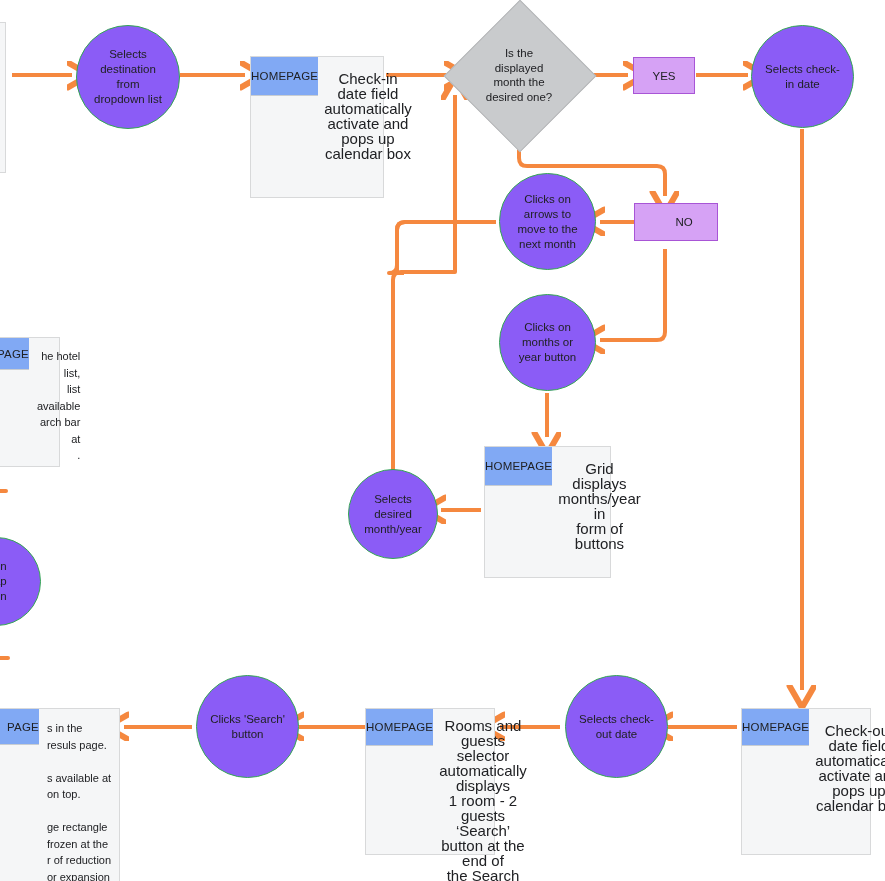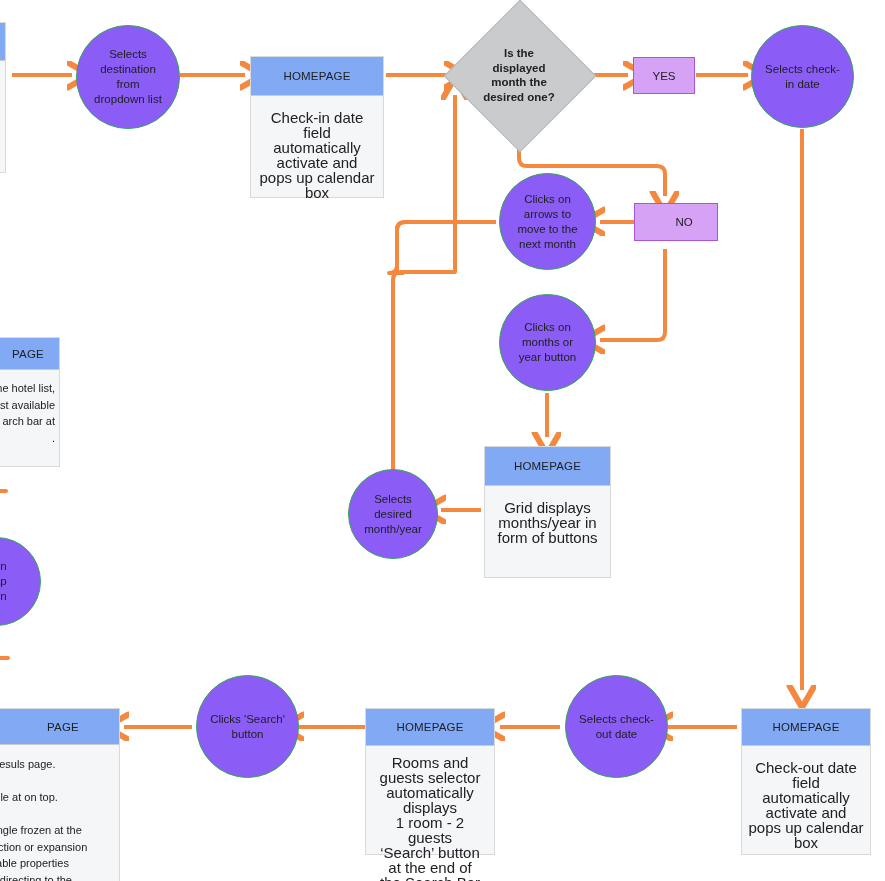--- a/index.html
+++ b/index.html
@@ -40,21 +40,21 @@
     padding:6px;
     z-index:3;
   }
 
   
   .card{
     background:#f5f6f7;
     border:1px solid #d8d9da;
     z-index:3;
     display:flex;
-    flex-direction:column;
+    flex-direction:row;
   }
   .card-head{
     background:#81a9f4;
     border-bottom:1px solid #c8cdd2;
     color:#202124;
     font-size:11.5px;
     line-height:14px;
     display:flex;
     align-items:center;
     justify-content:center;
@@ -103,21 +103,20 @@
     position:absolute;
     left:0; top:0;
     width:100%; height:100%;
     display:flex;
     align-items:center;
     justify-content:center;
     text-align:center;
     font-size:11.5px;
     line-height:14.5px;
     color:#202124;
-    font-weight:bold;
   }
 </style>
 </head>
 <body>
 
 <div id="canvas">
 
   <svg id="wires" viewBox="0 0 885 881" width="885" height="881" xmlns="http://www.w3.org/2000/svg">
     <defs>
       <marker id="ah" markerWidth="9" markerHeight="9" refX="1.2" refY="3.4" orient="auto" markerUnits="strokeWidth">

